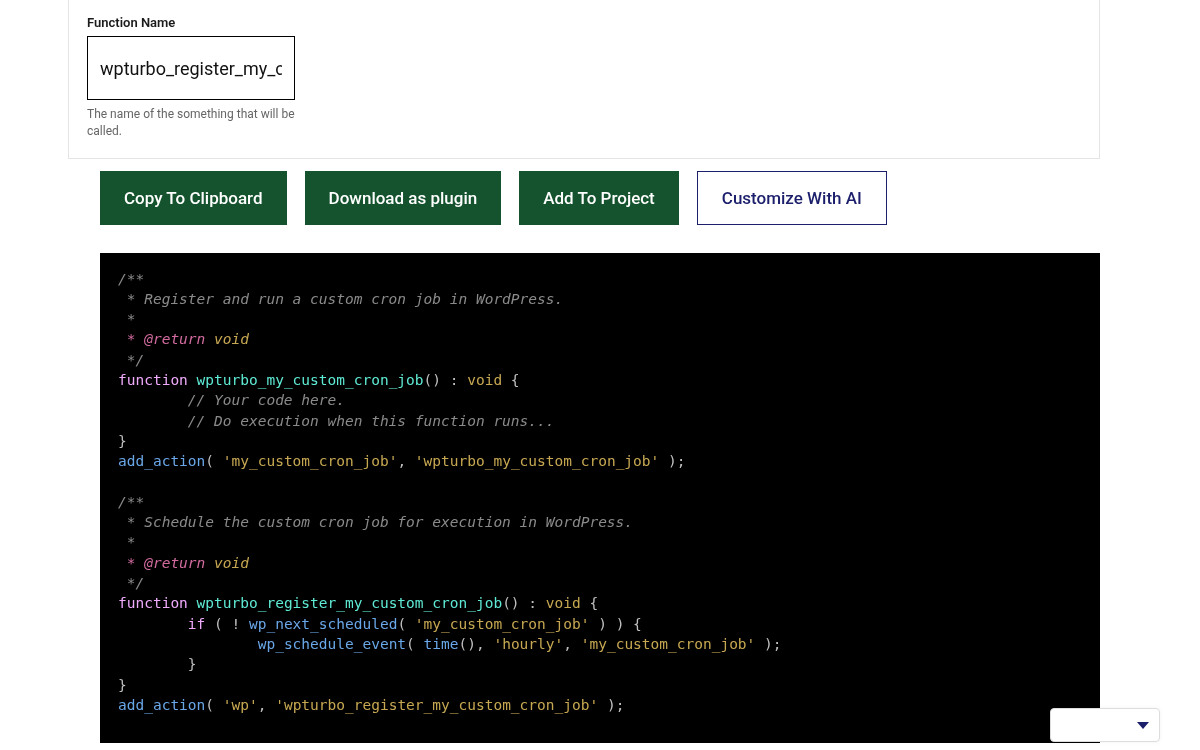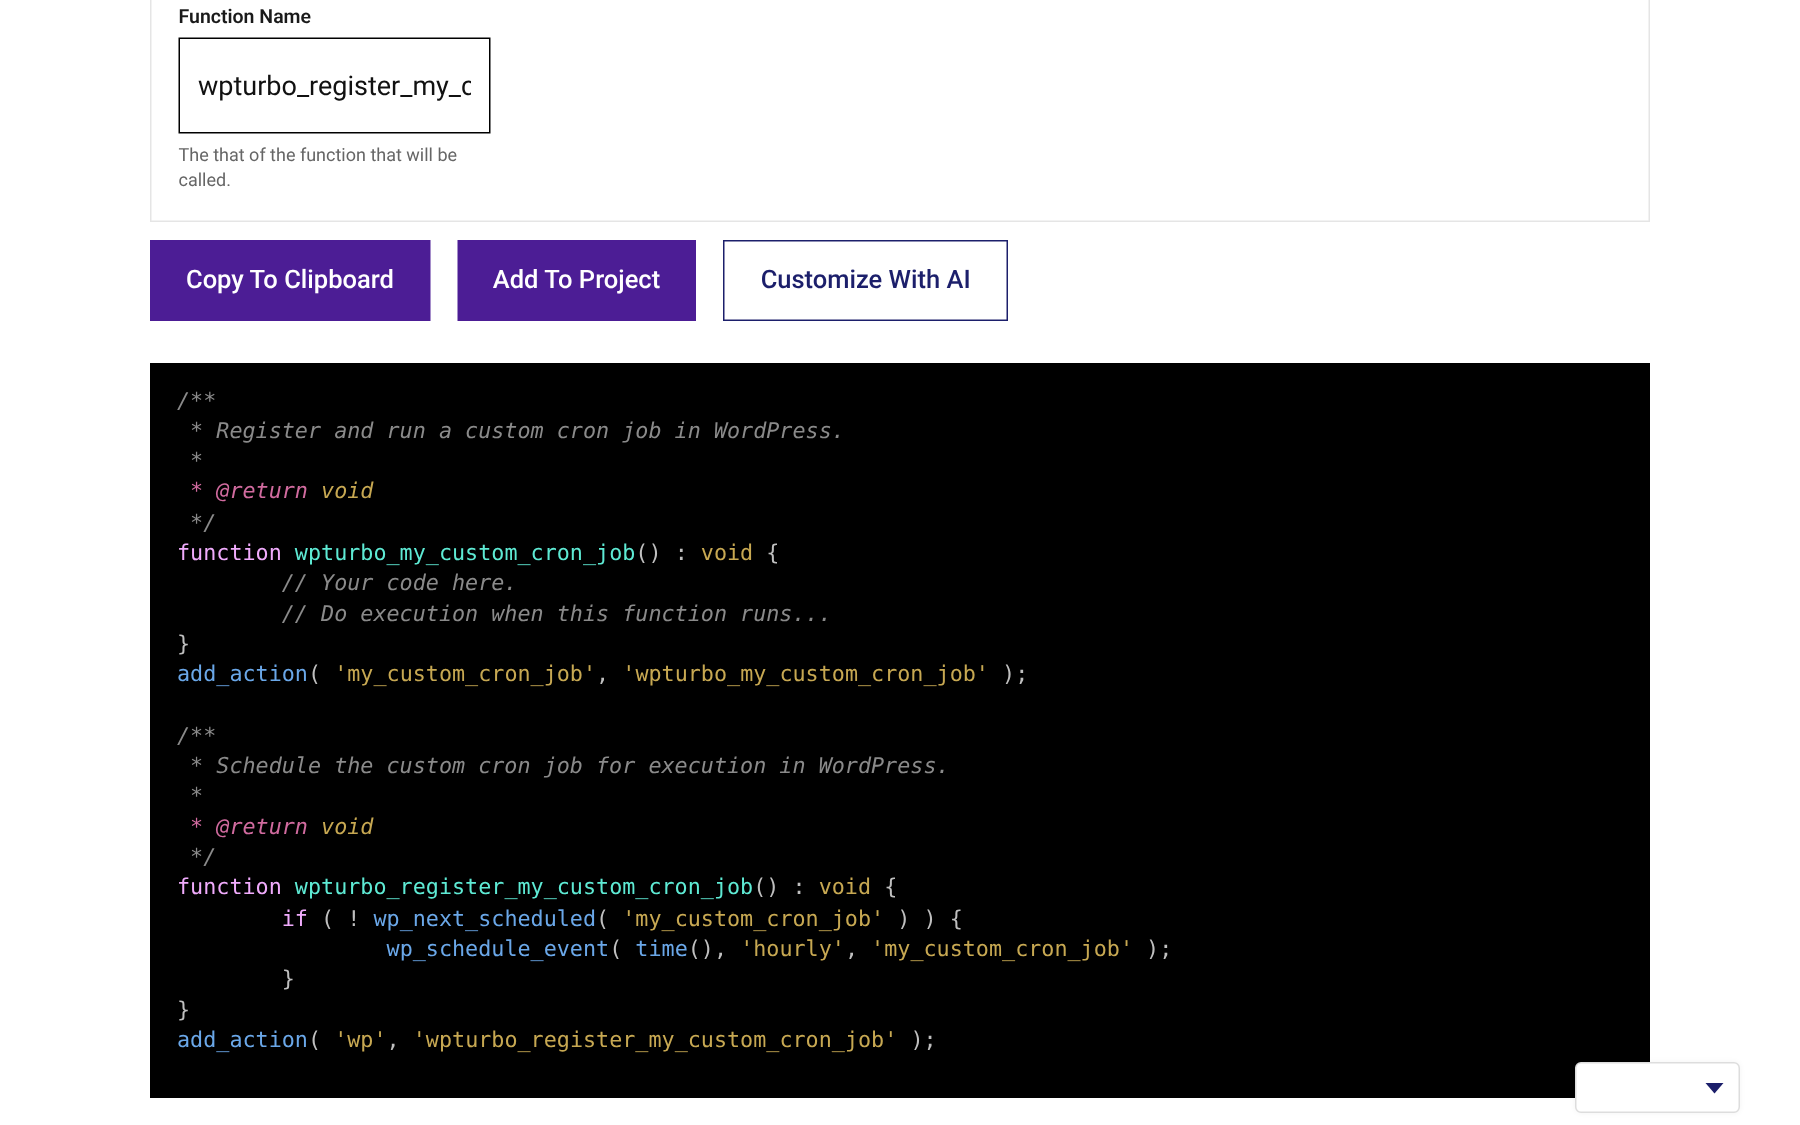--- a/index.html
+++ b/index.html
@@ -9,24 +9,24 @@
     }
     body {
       font-family: -apple-system, BlinkMacSystemFont, "Segoe UI", Roboto, sans-serif;
       background: #ffffff;
       width: 1200px;
       height: 750px;
       overflow: hidden;
       position: relative;
     }
     .form-panel {
-      margin: 0 100px 0 100px;
+      margin: 0 100px 0 68px;
       border: 1px solid #e5e5e5;
       border-top: none;
-      padding: 4px 18px 18px 18px;
+      padding: 15px 18px 18px 18px;
       background: #fff;
     }
     .form-row {
       display: flex;
       gap: 24px;
     }
     .field-group {
       display: flex;
       flex-direction: column;
     }
@@ -56,21 +56,21 @@
     .btn-row {
       display: flex;
       gap: 18px;
       margin: 12px 100px 0 100px;
     }
     .btn {
       border: none;
       padding: 16px 24px;
       font-size: 17px;
       font-weight: 500;
-      background: #4c1d95;
+      background: #14532d;
       color: #fff;
       cursor: pointer;
       font-family: inherit;
     }
     .btn-outline {
       background: #fff;
       color: #1c1f6b;
       border: 1.5px solid #1c1f6b;
     }
     .code-block {
@@ -117,27 +117,28 @@
     }
   </style>
 </head>
 <body>
 
 <div class="form-panel">
   <div class="form-row">
     <div class="field-group">
       <label class="field-label">Function Name</label>
       <input class="field-input" type="text" value="wpturbo_register_my_c" style="">
-      <div class="field-help">The that of the function that will be called.</div>
+      <div class="field-help">The name of the something that will be called.</div>
     </div>
   </div>
 </div>
 
 <div class="btn-row">
   <button class="btn">Copy To Clipboard</button>
+  <button class="btn">Download as plugin</button>
   <button class="btn">Add To Project</button>
   <button class="btn btn-outline">Customize With AI</button>
 </div>
 
 <div class="code-block"><span class="c-comment">/**</span>
 <span class="c-comment"> * Register and run a custom cron job in WordPress.</span>
 <span class="c-comment"> *</span>
 <span class="c-annotation"> * @return</span><span class="c-annotation-type"> void</span>
 <span class="c-comment"> */</span>
 <span class="c-keyword">function</span> <span class="c-funcname">wpturbo_my_custom_cron_job</span><span class="c-punc">() : </span><span class="c-type">void</span><span class="c-punc"> {</span>

